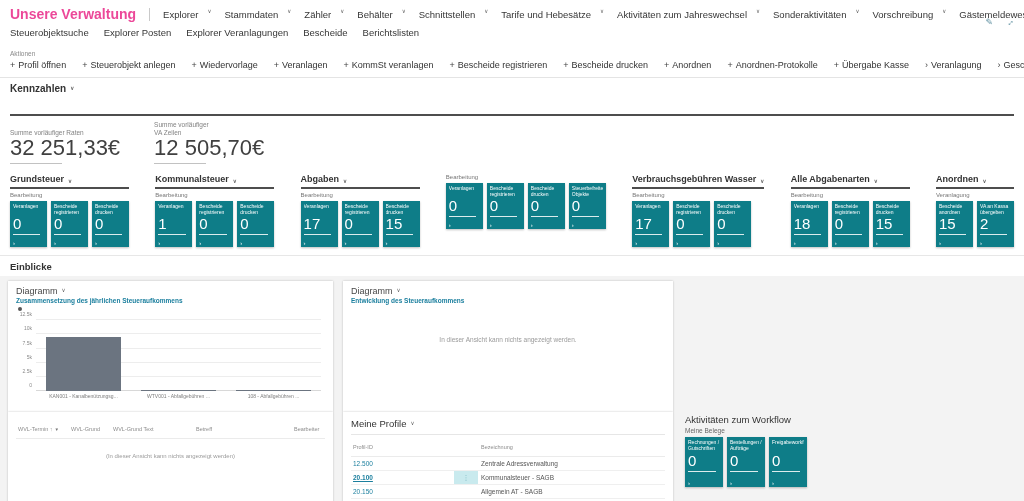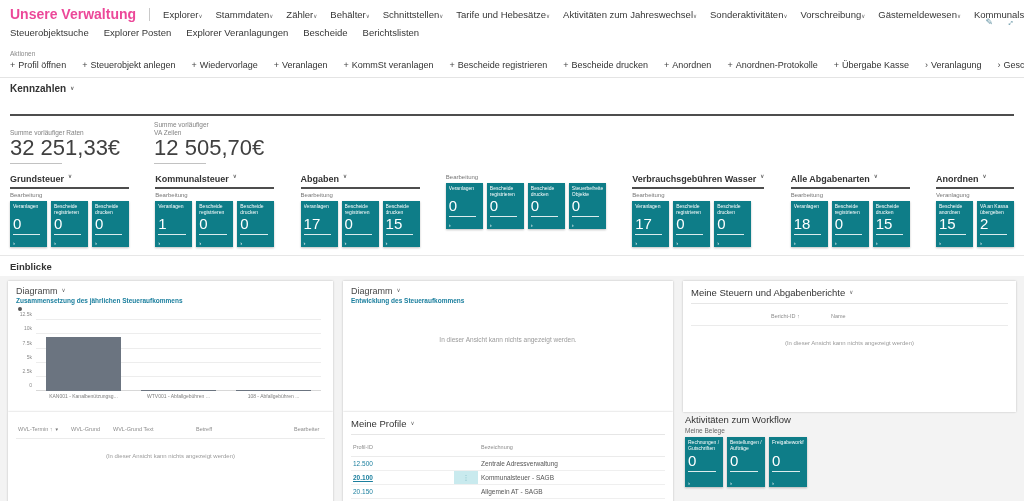--- a/index.html
+++ b/index.html
@@ -5,21 +5,21 @@
   * { box-sizing:border-box; margin:0; padding:0; }
   html,body { width:1024px; height:501px; overflow:hidden; }
   body { font-family:"Liberation Sans", sans-serif; color:#333; background:#fff; font-size:10px;
          --tile:#0e7d88; --link:#1b7f9e; --bar:#6b7480; --selcell:#c9eaee; }
 
   
   .nav1 { display:flex; align-items:center; gap:13px; padding:6px 10px 2px 10px; position:relative; }
   .app-title { font-size:14px; font-weight:700; white-space:nowrap; color:#ec4899; }
   .vsep { width:1px; height:13px; background:#c9c9c9; flex:none; }
   .menus { display:flex; gap:13px; align-items:center; }
-  .menu-item { font-size:9.5px; color:#363636; display:flex; gap:0; align-items:flex-end; white-space:nowrap; cursor:pointer; }
+  .menu-item { font-size:9.5px; color:#363636; display:flex; gap:9px; align-items:flex-start; white-space:nowrap; cursor:pointer; }
   .caret { font-size:5.5px; color:#666; line-height:1; }
   .header-icons { position:absolute; right:10px; top:17px; display:flex; gap:12px; color:#5d8fa0; font-size:9px; }
   .hdr-ic { cursor:pointer; display:inline-block; }
   .expand-glyph { display:inline-block; transform:rotate(-45deg); }
   .nav2 { display:flex; gap:15px; padding:3px 10px 4px; }
   .nav2 .navlink { font-size:9.5px; color:#363636; cursor:pointer; white-space:nowrap; }
 
   
   .actions-caption { font-size:6.5px; color:#8a8a8a; padding:8px 10px 0; }
   .actions-row { display:flex; gap:16px; padding:3px 10px 7px; border-bottom:1px solid #e4e4e4; }
@@ -29,21 +29,21 @@
   
   .kennzahlen { padding:5px 10px 0; }
   .sec-title { font-size:10px; font-weight:700; display:flex; gap:4px; align-items:center; padding-bottom:20px; border-bottom:2px solid #4d4d4d; cursor:pointer; }
   .kpi-row { display:flex; gap:34px; padding:4px 0 6px; }
   .kpi-label { font-size:6.5px; color:#828282; height:16px; display:flex; align-items:flex-end; white-space:pre-line; line-height:1.15; }
   .kpi-value { font-size:22px; font-weight:300; color:#404040; line-height:1.1; }
   .kpi-underline { width:52px; height:1px; background:#c2c2c2; margin-top:3px; }
 
   
   .groups-row { display:flex; justify-content:space-between; padding:4px 10px 8px; }
-  .group-title { font-size:9px; font-weight:700; display:flex; gap:4px; align-items:flex-start; padding-bottom:3px; border-bottom:2px solid #4d4d4d; margin-bottom:3px; white-space:nowrap; cursor:pointer; }
+  .group-title { font-size:9px; font-weight:700; display:flex; gap:4px; align-items:flex-end; padding-bottom:3px; border-bottom:2px solid #4d4d4d; margin-bottom:3px; white-space:nowrap; cursor:pointer; }
   .group-caption { font-size:6px; color:#777; margin-bottom:3px; }
   .tiles-row { display:flex; gap:4px; }
   .tile { width:37px; height:46px; background:var(--tile); color:#fff; padding:2px 3px; position:relative; cursor:pointer; box-shadow:0 1px 2px rgba(0,0,0,.25); flex:none; }
   .tile-label { font-size:5px; line-height:1.25; height:13px; overflow:hidden; }
   .tile-value { font-size:15px; font-weight:300; line-height:1.1; }
   .tile-line { height:1px; background:rgba(255,255,255,.85); margin-top:1px; width:88%; }
   .tile-chev { position:absolute; left:3px; bottom:1px; font-size:6px; }
   .tile.big { width:38px; height:50px; }
   .tile.big .tile-label { height:14px; }
 
@@ -450,31 +450,20 @@
 
     <div class="card" id="chart2-card">
       <div class="part-title">
         <span>Diagramm</span>
         <span class="caret">∨</span>
       </div>
       <div class="part-link">Entwicklung des Steueraufkommens</div>
       <div class="chart-empty">In dieser Ansicht kann nichts angezeigt werden.</div>
     </div>
 
-    <div class="card" id="berichte-card">
-      <div class="list-title">
-        <span>Meine Steuern und Abgabenberichte</span>
-        <span class="caret">∨</span>
-      </div>
-      <div class="table-head" id="berichte-head">
-          <span class="th" style="left: 80px;">Bericht-ID ↑</span>
-          <span class="th" style="left: 140px;">Name</span>
-        </div>
-      <div class="empty-msg">(In dieser Ansicht kann nichts angezeigt werden)</div>
-    </div>
   </div>
 
   <div class="cards-row">
 
     <div class="card" id="wvl-card">
       <div class="table-head" id="wvl-head">
           <span class="th" style="left: 2px;">WVL-Termin ↑<span class="funnel">▼</span></span>
           <span class="th" style="left: 55px;">WVL-Grund</span>
           <span class="th" style="left: 97px;">WVL-Grund Text</span>
           <span class="th" style="left: 180px;">Betreff</span>

